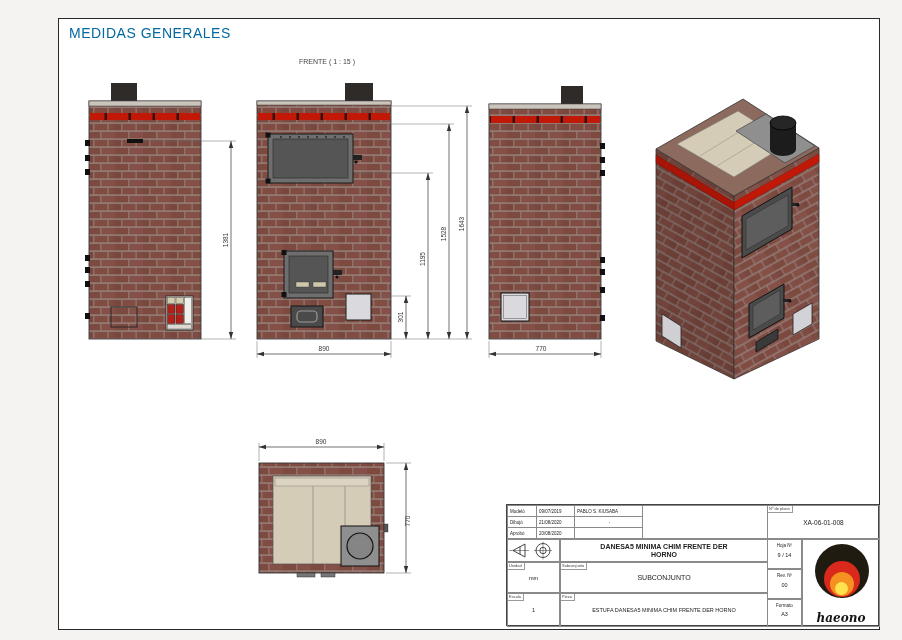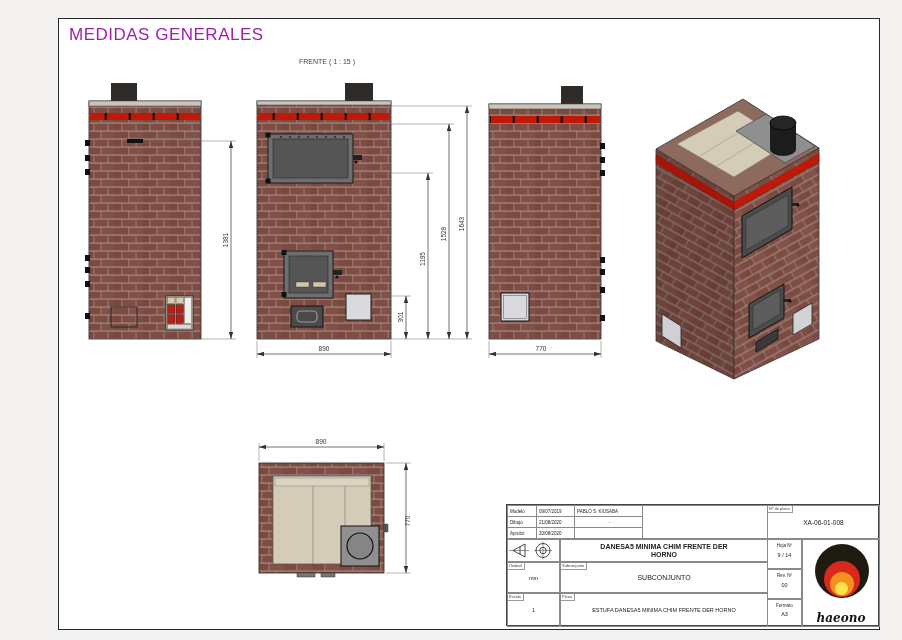--- a/index.html
+++ b/index.html
@@ -1,19 +1,19 @@
 <!DOCTYPE html>
 <html><head>
 <meta charset="utf-8">
 <style>
   html,body{margin:0;padding:0;background:#f4f3f1;width:902px;height:640px;overflow:hidden;
     font-family:"Liberation Sans",sans-serif;}
   #sheet{position:absolute;left:58px;top:18px;width:822px;height:612px;background:#ffffff;
     border:1px solid #2a2a2a;box-sizing:border-box;}
-  #page-title{position:absolute;left:10px;top:6px;font-size:17px;color:#a21caf;letter-spacing:.5px;}
+  #page-title{position:absolute;left:10px;top:6px;font-size:14px;color:#0369a1;letter-spacing:.5px;}
   svg{position:absolute;left:0;top:0;}
   svg text{font-family:"Liberation Sans",sans-serif;fill:#333;font-size:6.5px;}
   svg .viewlabel{font-size:7px;fill:#444;}
   
   #tblock{position:absolute;left:447px;top:485px;width:373px;height:122px;border:1px solid #444;
     box-sizing:border-box;background:#fff;padding-left:6px;}
   .tb-cell{position:absolute;border:1px solid #8a8a8a;box-sizing:border-box;color:#222;overflow:hidden;}
   .tb-lab{position:absolute;left:0;top:0;font-size:4px;color:#444;border-right:1px solid #9a9a9a;
     border-bottom:1px solid #9a9a9a;padding:0 2px 1px 1px;background:#fff;line-height:5px;}
   .tb-val{position:absolute;left:0;right:0;top:0;bottom:0;display:flex;align-items:center;

